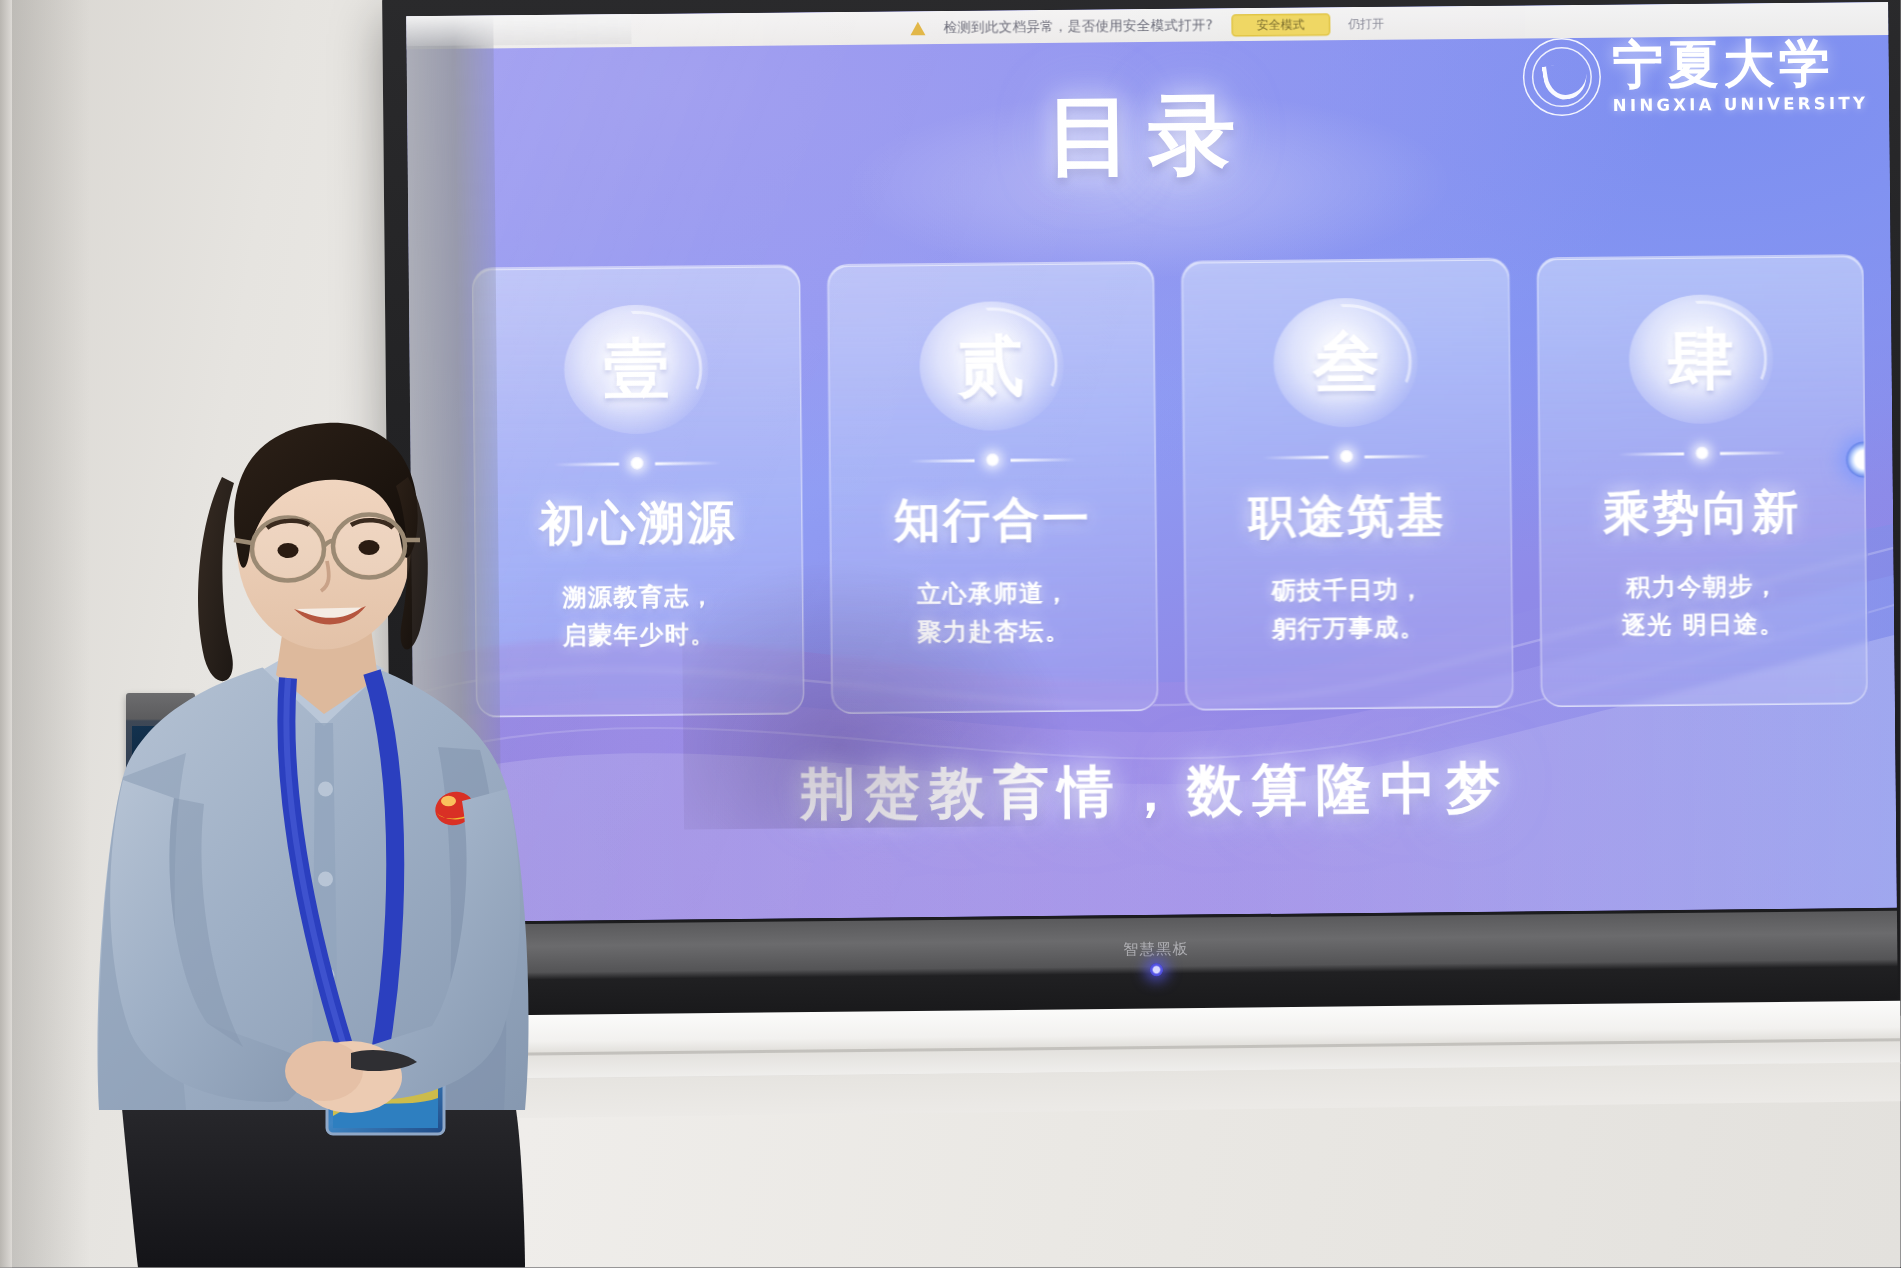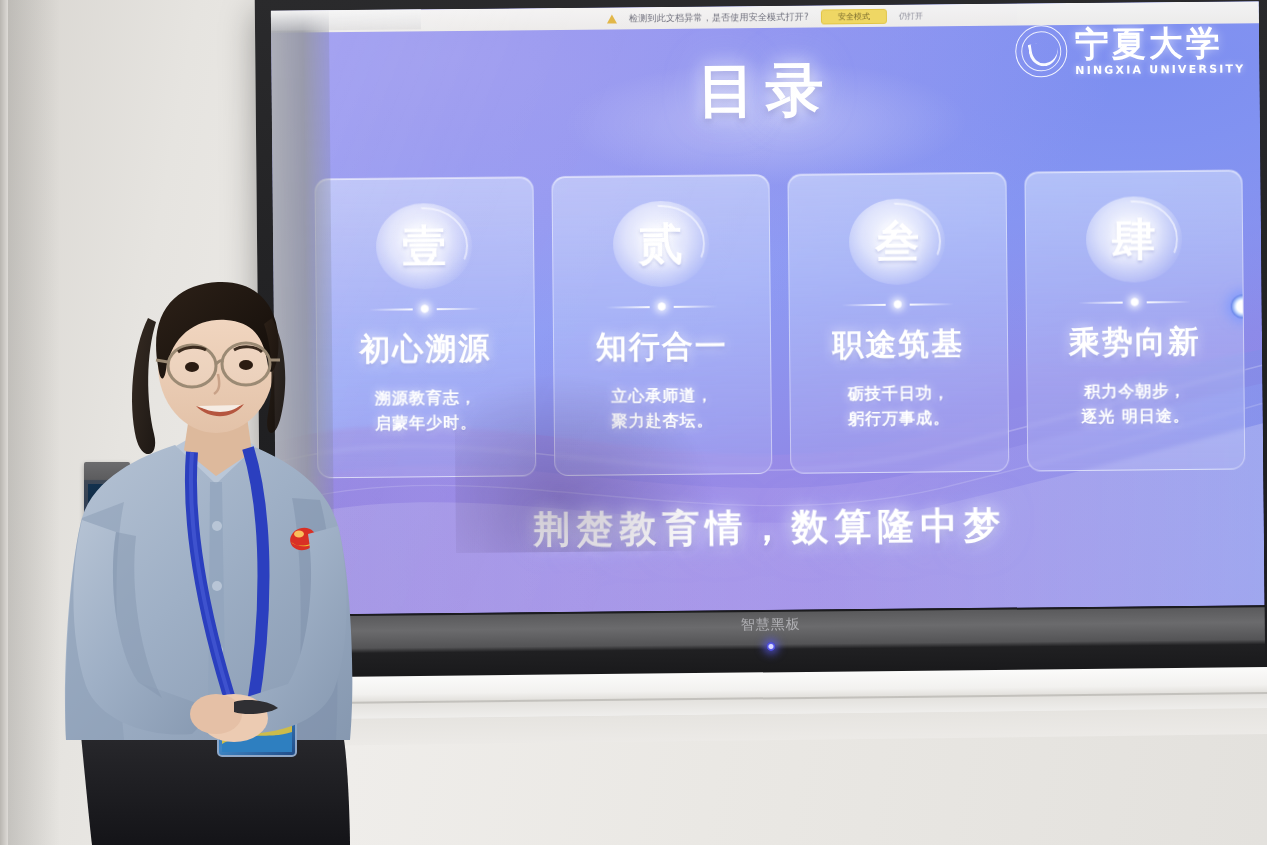--- a/index.html
+++ b/index.html
@@ -117,22 +117,22 @@
   }
 
   
   .board-chin {
     position: absolute;
     left: 16px; right: 16px; bottom: 8px; height: 62px;
     background: linear-gradient(180deg, #5a5a5c 0%, #6b6b6d 24%, #545456 52%, #202022 60%, #19191b 100%);
   }
   .chin-brand {
     position: absolute;
-    left: 50%; top: 4px; transform: translateX(-50%);
-    font-size: 14px; letter-spacing: 1px;
+    left: 50%; top: 14px; transform: translateX(-50%);
+    font-size: 10px; letter-spacing: 1px;
     color: rgba(235,235,240,0.55);
     white-space: nowrap;
   }
   .chin-led {
     position: absolute;
     left: 50%; top: 30px; transform: translateX(-50%);
     width: 9px; height: 9px; border-radius: 50%;
     background: radial-gradient(circle, #d8d8ff 0 2px, #5a5ae8 3px, #3434b8 100%);
     box-shadow: 0 0 9px 3px rgba(90,90,240,0.75);
   }

